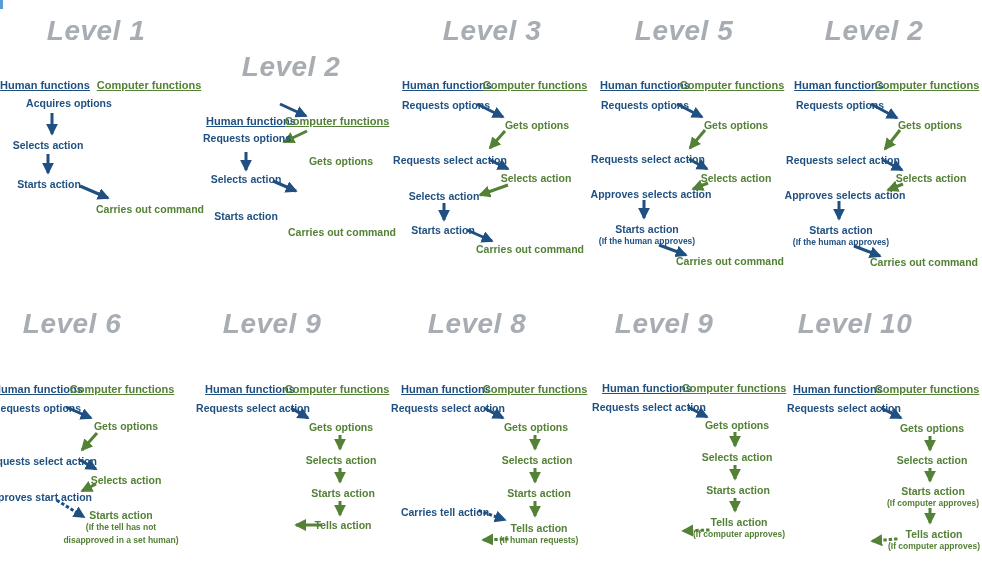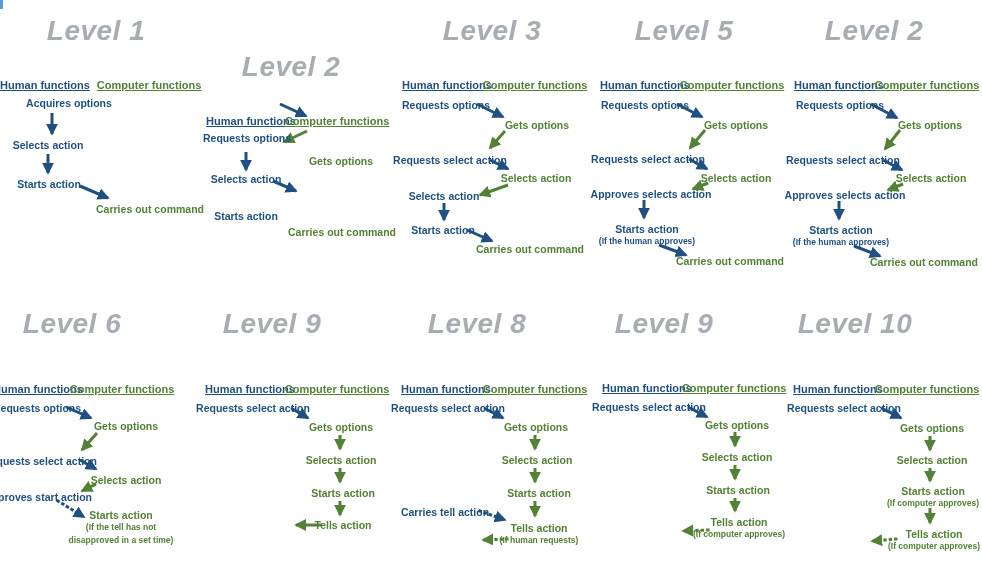--- a/index.html
+++ b/index.html
@@ -223,21 +223,21 @@
         </div>
         <div class="node" style="left: 126px; top: 185px; color: rgb(83, 129, 53);">
           <div>Selects action</div>
         </div>
         <div class="node" style="left: 38px; top: 202px; color: rgb(31, 80, 129);">
           <div>Approves start action</div>
         </div>
         <div class="node" style="left: 121px; top: 220px; color: rgb(83, 129, 53);">
           <div>Starts action</div>
           <div class="sub">(If the tell has not</div>
-          <div class="sub">disapproved in a set time)</div>
+          <div class="sub">disapproved in a set human)</div>
         </div>
       </div>
       <div class="panel" style="left: 196px; top: 290px;">
         <div class="lvl-title" style="left: 76px; top: 18px; color: rgb(168, 173, 180);">Level 9</div>
         <div class="heading" style="left: 54px; top: 93px; color: rgb(31, 80, 129);">Human functions</div>
         <div class="heading" style="left: 141px; top: 93px; color: rgb(83, 129, 53);">Computer functions</div>
         <div class="node" style="left: 57px; top: 113px; color: rgb(31, 80, 129);">
           <div>Requests select action</div>
         </div>
         <div class="node" style="left: 145px; top: 132px; color: rgb(83, 129, 53);">

